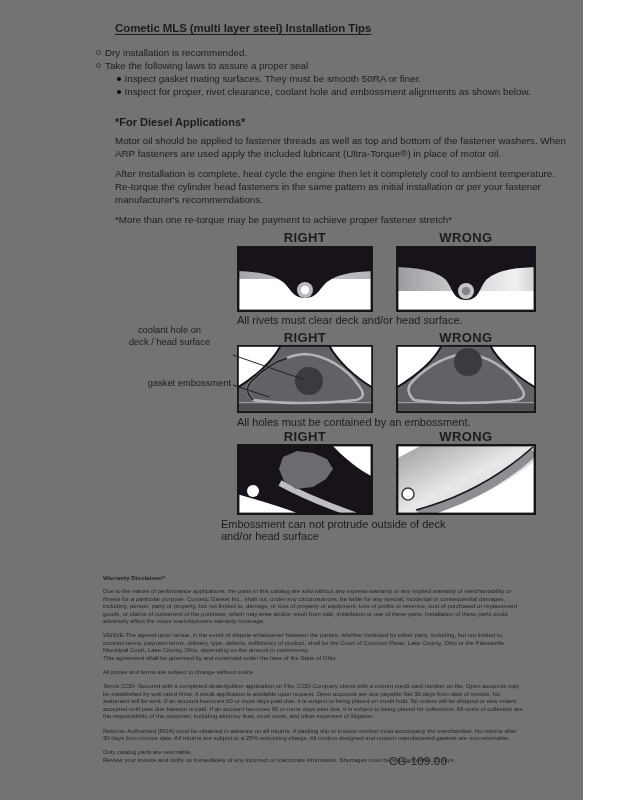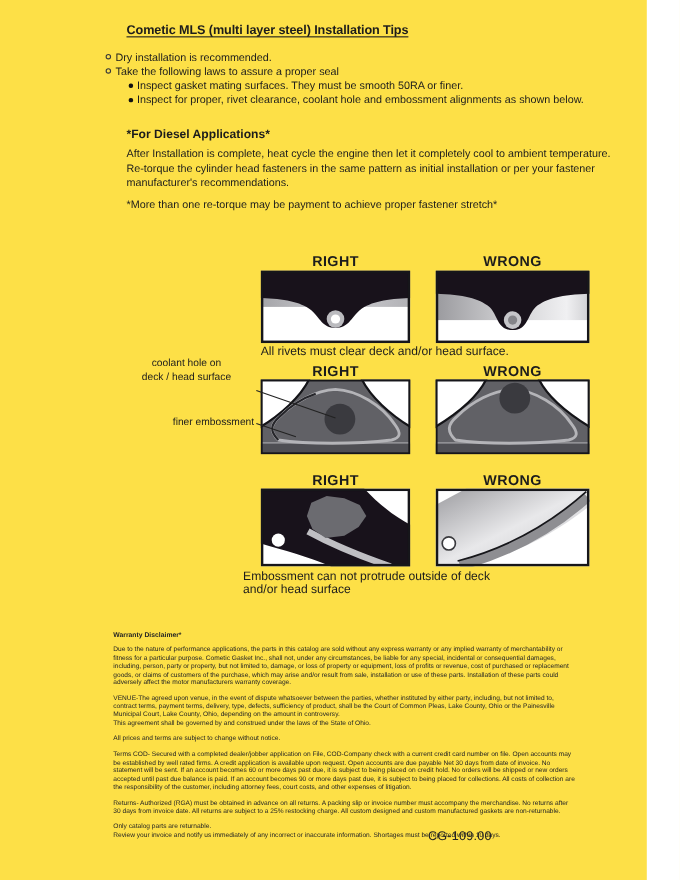--- a/index.html
+++ b/index.html
@@ -1,17 +1,17 @@
 <!DOCTYPE html>
 <html><head>
 <meta charset="utf-8">
 <style>
   html,body{margin:0;padding:0;background:#fff;}
-  .page{position:relative;width:588px;height:800px;background:#fde047;
-        font-family:"Liberation Sans","DejaVu Sans",sans-serif;color:#1c1c1c;overflow:hidden;}
+  .page{position:relative;width:540px;height:800px;background:#737373;
+        font-family:"Liberation Sans","DejaVu Sans",sans-serif;color:#1c1c1c;overflow:hidden;padding-left:43px;}
   .abs{position:absolute;}
 
   .title{left:115px;top:22px;font-size:11.5px;font-weight:bold;letter-spacing:-0.1px;
          text-decoration:underline;text-underline-offset:2px;}
 
   .tips{left:96px;top:46px;width:478px;font-size:9.8px;line-height:13px;}
   .tip::before{content:"";display:inline-block;width:3px;height:3px;border:1px solid #3a3a3a;
                border-radius:50%;margin-right:4px;vertical-align:1.5px;}
   .subtip{margin-left:21px;}
   .subtip::before{content:"";display:inline-block;width:3.5px;height:3.5px;background:#111;
@@ -42,20 +42,21 @@
 
   <div class="abs tips">
     <div class="tip"><span>Dry installation is recommended.</span></div>
     <div class="tip"><span>Take the following laws to assure a proper seal</span></div>
     <div class="subtip"><span>Inspect gasket mating surfaces.  They must be smooth 50RA or finer.</span></div>
     <div class="subtip"><span>Inspect for proper, rivet clearance, coolant hole and embossment alignments as shown below.</span></div>
   </div>
 
   <div class="abs diesel">
     <h2>*For Diesel Applications*</h2>
+    <p>Motor oil should be applied to fastener threads as well as top and bottom of the fastener washers. When ARP fasteners are used apply the included lubricant (Ultra-Torque®) in place of motor oil.</p>
     <p>After Installation is complete, heat cycle the engine then let it completely cool to ambient temperature. Re-torque the cylinder head fasteners in the same pattern as initial installation or per your fastener manufacturer's recommendations.</p>
     <p>*More than one re-torque may be payment to achieve proper fastener stretch*</p>
   </div>
 
   <div class="abs dheader" style="left:237px;top:230px;width:136px;">RIGHT</div>
   <div class="abs dheader" style="left:396px;top:230px;width:140px;">WRONG</div>
 
   <svg class="panel" style="left:237px;top:246px;" width="136" height="66" viewBox="0 0 136 66">
     <defs>
       <linearGradient id="gradA" x1="0" y1="0" x2="1" y2="0">
@@ -89,21 +90,21 @@
     <rect x="1.2" y="1.2" width="137.6" height="63.6" fill="none" stroke="#16161a" stroke-width="2.4"></rect>
   </svg>
 
   <div class="abs caption" style="left:237px;top:314px;width:300px;">All rivets must clear deck and/or head surface.</div>
 
   <div class="abs dheader" style="left:237px;top:330px;width:136px;">RIGHT</div>
   <div class="abs dheader" style="left:396px;top:330px;width:140px;">WRONG</div>
 
   <div class="abs dlabel" style="left:108px;top:325px;width:123px;text-align:center;">coolant hole on
 deck / head surface</div>
-  <div class="abs dlabel" style="left:108px;top:378px;width:123px;">finer embossment</div>
+  <div class="abs dlabel" style="left:108px;top:378px;width:123px;">gasket embossment</div>
 
   <svg class="panel" style="left:237px;top:345px;" width="136" height="68" viewBox="0 0 136 68">
     <rect x="0" y="0" width="136" height="68" fill="#616166"></rect>
     <rect x="0" y="57" width="136" height="1.4" fill="#9c9ca0"></rect>
     <rect x="0" y="58.4" width="136" height="9.6" fill="#4f4f54"></rect>
     <path d="M0,0 H44 C36,16 18,32 0,43 Z" fill="#ffffff" stroke="#141418" stroke-width="2"></path>
     <path d="M136,0 H92 C100,16 118,32 136,43 Z" fill="#ffffff" stroke="#141418" stroke-width="2"></path>
     <path d="M16,55 C8,47 9,41 17,34 C31,20 50,10 68,9 C88,10 110,23 122,41 C128,49 127,53 119,55 C86,59 42,59 16,55 Z" fill="none" stroke="#b4b4b8" stroke-width="2.6"></path>
     <path d="M16,55 C8,47 9,41 17,34 C26,25 38,17 50,13" fill="none" stroke="#26262b" stroke-width="2"></path>
     <circle cx="72" cy="36" r="14" fill="#3a3a3f"></circle>
@@ -119,20 +120,21 @@
     <path d="M18,55 C10,47 11,41 19,34 C33,20 52,10 70,9 C90,10 112,23 124,41 C130,49 129,53 121,55 C88,59 44,59 18,55 Z" fill="none" stroke="#b4b4b8" stroke-width="2.6"></path>
     <circle cx="72" cy="17" r="14" fill="#3a3a3f"></circle>
     <rect x="0.9" y="0.9" width="138.2" height="66.2" fill="none" stroke="#16161a" stroke-width="1.8"></rect>
   </svg>
 
   <svg class="overlay" style="left:231px;top:339px;" width="92" height="70" viewBox="0 0 92 70">
     <line x1="2" y1="16" x2="74" y2="41" stroke="#222" stroke-width="1"></line>
     <line x1="2" y1="46" x2="38" y2="58" stroke="#222" stroke-width="1"></line>
   </svg>
 
+  <div class="abs caption" style="left:237px;top:416px;width:300px;">All holes must be contained by an embossment.</div>
 
   <div class="abs dheader" style="left:237px;top:429px;width:136px;">RIGHT</div>
   <div class="abs dheader" style="left:396px;top:429px;width:140px;">WRONG</div>
 
   <svg class="panel" style="left:237px;top:444px;" width="136" height="71" viewBox="0 0 136 71">
     <rect x="0" y="0" width="136" height="71" fill="#ffffff"></rect>
     <path d="M0,0 H94 C106,13 122,26 136,33 L136,71 H64 C44,62 20,56 0,50 Z" fill="#18121b"></path>
     <path d="M43,39 C65,51 92,62 118,71" fill="none" stroke="#bfbfc3" stroke-width="6"></path>
     <path d="M46,13 L60,7 L76,9 L90,15 L96,25 L89,35 L76,43 L59,45 L47,37 L42,25 Z" fill="#6b6b70"></path>
     <circle cx="16" cy="47" r="6" fill="#ffffff"></circle>

